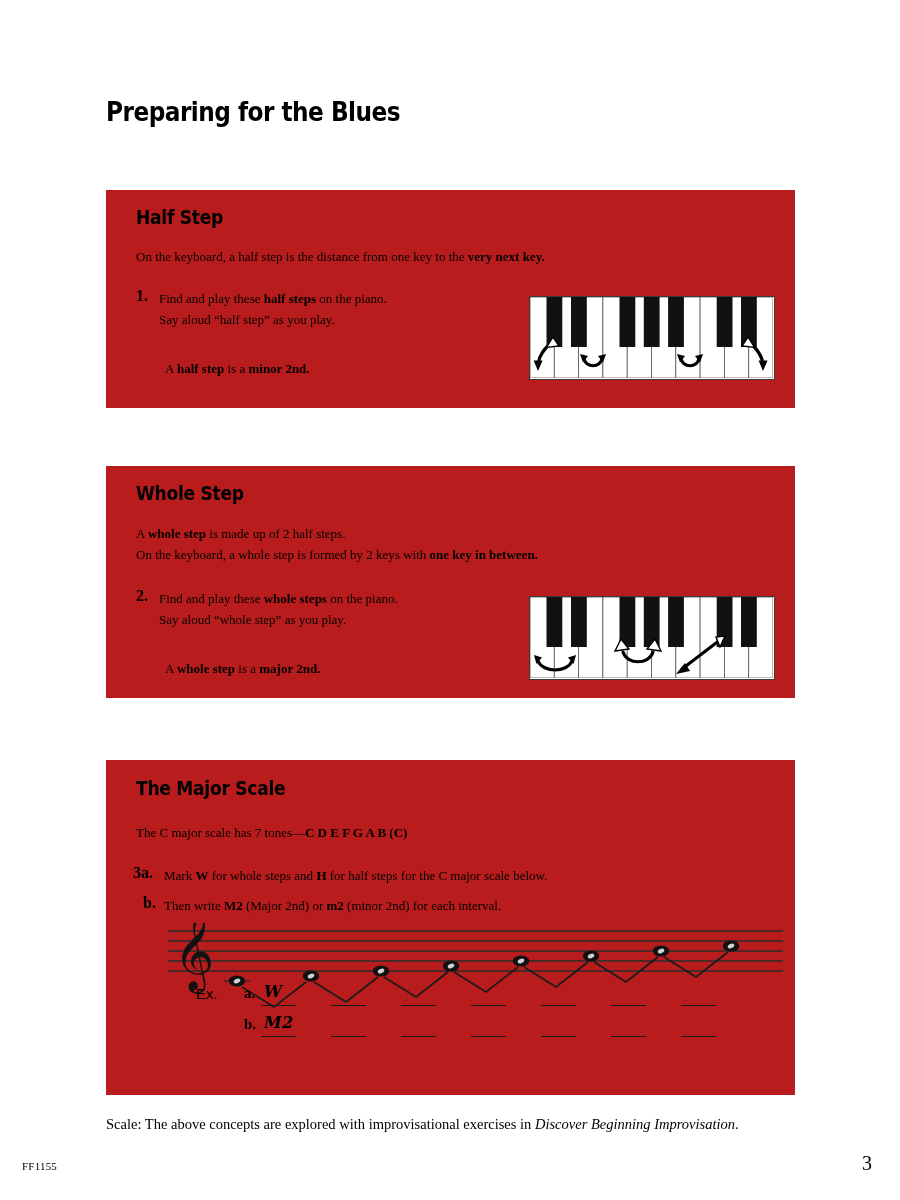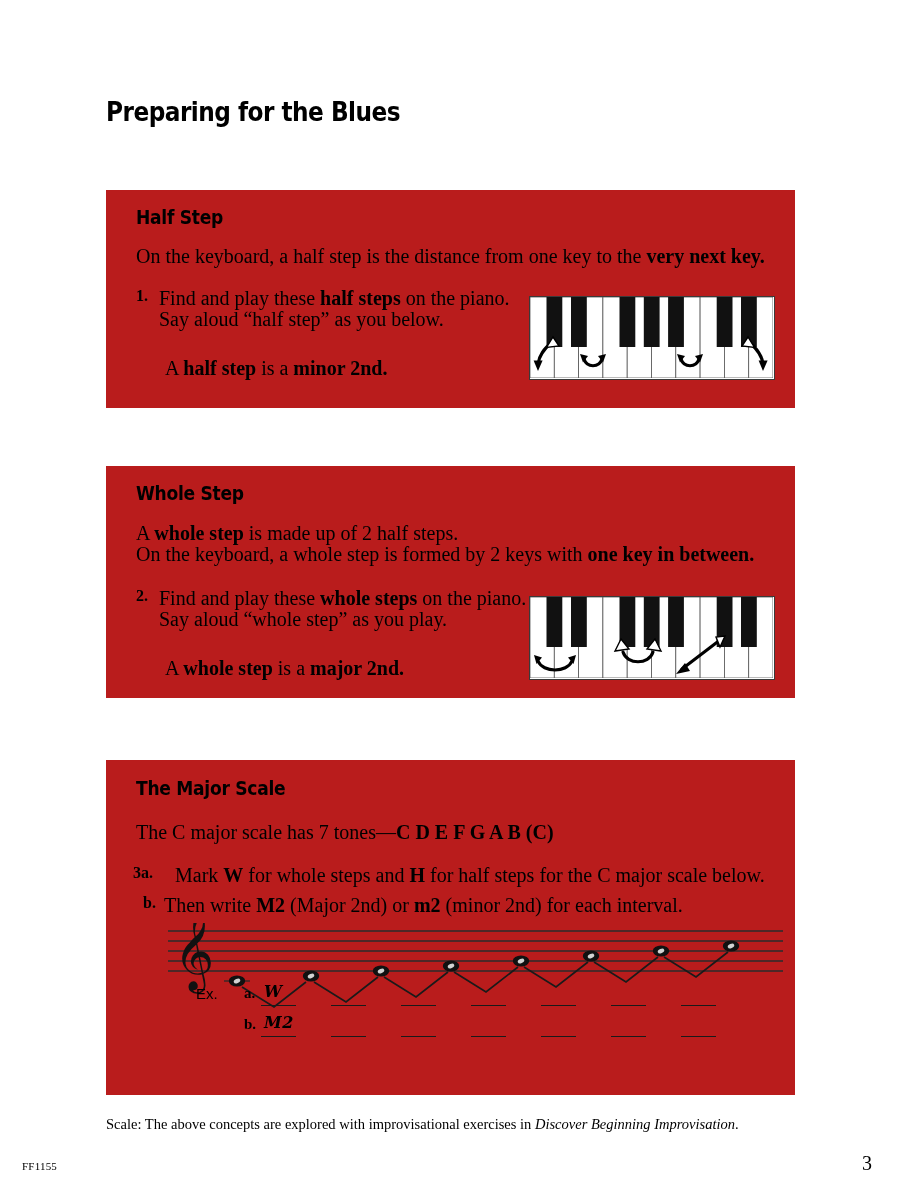--- a/index.html
+++ b/index.html
@@ -49,21 +49,21 @@
     letter-spacing: -0.3px;
     transform: scaleX(0.9);
     transform-origin: left center;
     white-space: nowrap;
     left: 30px;
   }
 
   .body-line {
     position: absolute;
     font-family: "Liberation Serif", serif;
-    font-size: 20px;
+    font-size: 13px;
     line-height: 21px;
     white-space: nowrap;
   }
   .body-line b { font-weight: bold; }
 
   .num-marker {
     position: absolute;
     font-family: "Liberation Serif", serif;
     font-size: 16px;
     font-weight: bold;
@@ -148,21 +148,21 @@
   <div class="section-box" id="box-half">
 
     <div class="section-heading" style="top:16px;">Half Step</div>
 
     <div class="body-line" style="left:30px; top:56px;"><span>On the keyboard, a half step is the distance from one key to the </span><b>very next key.</b></div>
 
     <div class="num-marker" style="left:30px; top:97px;">1.</div>
 
     <div class="body-line" style="left:53px; top:98px;"><span>Find and play these </span><b>half steps</b><span> on the piano.</span></div>
 
-    <div class="body-line" style="left:53px; top:119px;">Say aloud “half step” as you below.</div>
+    <div class="body-line" style="left:53px; top:119px;">Say aloud “half step” as you play.</div>
 
     <div class="body-line" style="left:59px; top:168px;"><span>A </span><b>half step</b><span> is a </span><b>minor 2nd.</b></div>
 
     <div class="keyboard" style="left:423px; top:106px; width:246px; height:84px;">
       <svg class="kb-svg" width="243" height="81" viewBox="0 0 243 81">
 
         <g>
           <rect x="0" y="0" width="24.3" height="81" fill="#ffffff" stroke="#555" stroke-width="0.8"></rect>
           <rect x="24.3" y="0" width="24.3" height="81" fill="#ffffff" stroke="#555" stroke-width="0.8"></rect>
           <rect x="48.6" y="0" width="24.3" height="81" fill="#ffffff" stroke="#555" stroke-width="0.8"></rect>
@@ -264,21 +264,21 @@
     </div>
   </div>
 
   <div class="section-box" id="box-major">
 
     <div class="section-heading" style="top:17px;">The Major Scale</div>
 
     <div class="body-line" style="left:30px; top:62px;"><span>The C major scale has 7 tones—</span><b>C  D  E  F  G  A  B  (C)</b></div>
 
     <div class="num-marker" style="left:27px; top:104px;">3a.</div>
-    <div class="body-line" style="left:58px; top:105px;margin-left:11px;"><span>Mark </span><b>W</b><span> for whole steps and </span><b>H</b><span> for half steps for the C major scale below.</span></div>
+    <div class="body-line" style="left:58px; top:105px;"><span>Mark </span><b>W</b><span> for whole steps and </span><b>H</b><span> for half steps for the C major scale below.</span></div>
 
     <div class="num-marker" style="left:37px; top:134px;">b.</div>
     <div class="body-line" style="left:58px; top:135px;"><span>Then write </span><b>M2</b><span> (Major 2nd) or </span><b>m2</b><span> (minor 2nd) for each interval.</span></div>
 
     <div class="staff-wrap" style="left:62px; top:163px; width:620px; height:110px;">
       <svg width="620" height="110" viewBox="0 0 620 110">
 
         <g stroke="#2b2b2b" stroke-width="1.3">
           <line x1="0" y1="8" x2="615" y2="8"></line>
           <line x1="0" y1="18" x2="615" y2="18"></line>

